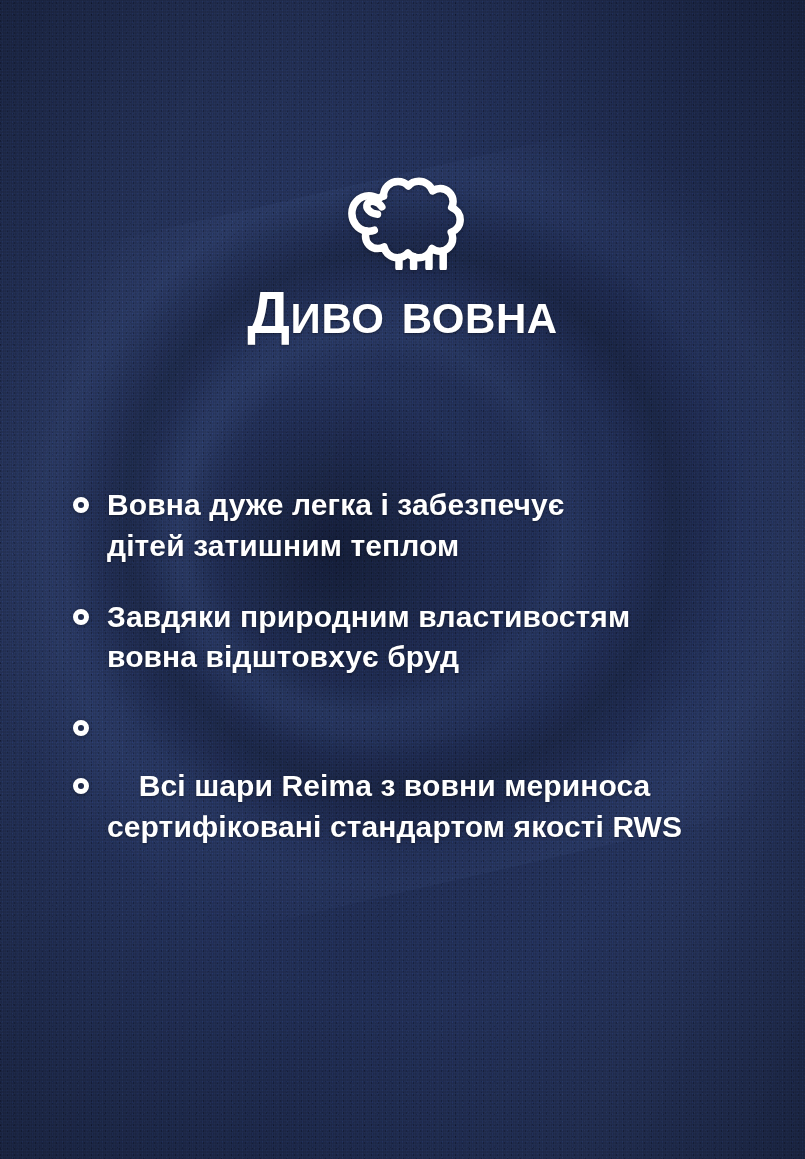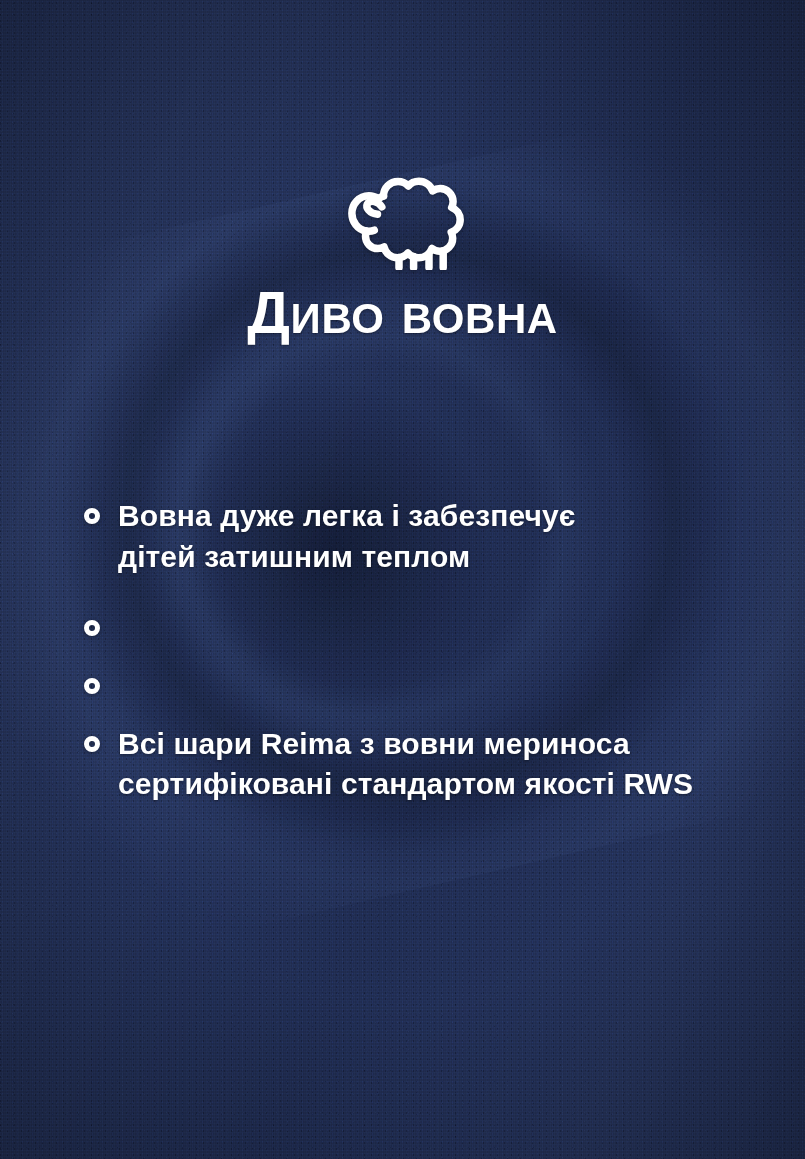--- a/index.html
+++ b/index.html
@@ -168,31 +168,31 @@
     text-shadow: 0 1px 3px rgba(0,0,0,0.40);
     white-space: nowrap;
   }
   .poster-title::first-letter { text-transform: uppercase; }
 
   .benefit-list {
     position: absolute;
     left: 72px;
     top: 484px;
     right: 48px;
-    margin: 12px;
+    margin: 1px;
     padding: 0;
     list-style: none;
   }
 
   .benefit-item {
     display: flex;
     align-items: flex-start;
     margin-bottom: 30px;
   }
-  .benefit-item:last-child { margin-bottom: 0; }
+  .benefit-item:last-child { margin-bottom: 0; text-align: center; }
 
   .bullet-ring {
     flex: 0 0 auto;
     width: 16px;
     height: 16px;
     border-radius: 50%;
     border: 5px solid #ffffff;
     box-sizing: border-box;
     margin-top: 12px;
     margin-right: 18px;
@@ -275,20 +275,22 @@
     <ul class="benefit-list">
 
       <li class="benefit-item">
         <span class="bullet-ring"></span>
         <span class="benefit-text">Вовна дуже легка і забезпечує
 дітей затишним теплом</span>
       </li>
 
       <li class="benefit-item">
         <span class="bullet-ring"></span>
+        <span class="benefit-text">Завдяки природним властивостям
+вовна відштовхує бруд</span>
       </li>
 
       <li class="benefit-item">
         <span class="bullet-ring"></span>
       </li>
 
       <li class="benefit-item">
         <span class="bullet-ring"></span>
         <span class="benefit-text">Всі шари Reima з вовни мериноса
 сертифіковані стандартом якості RWS</span>

